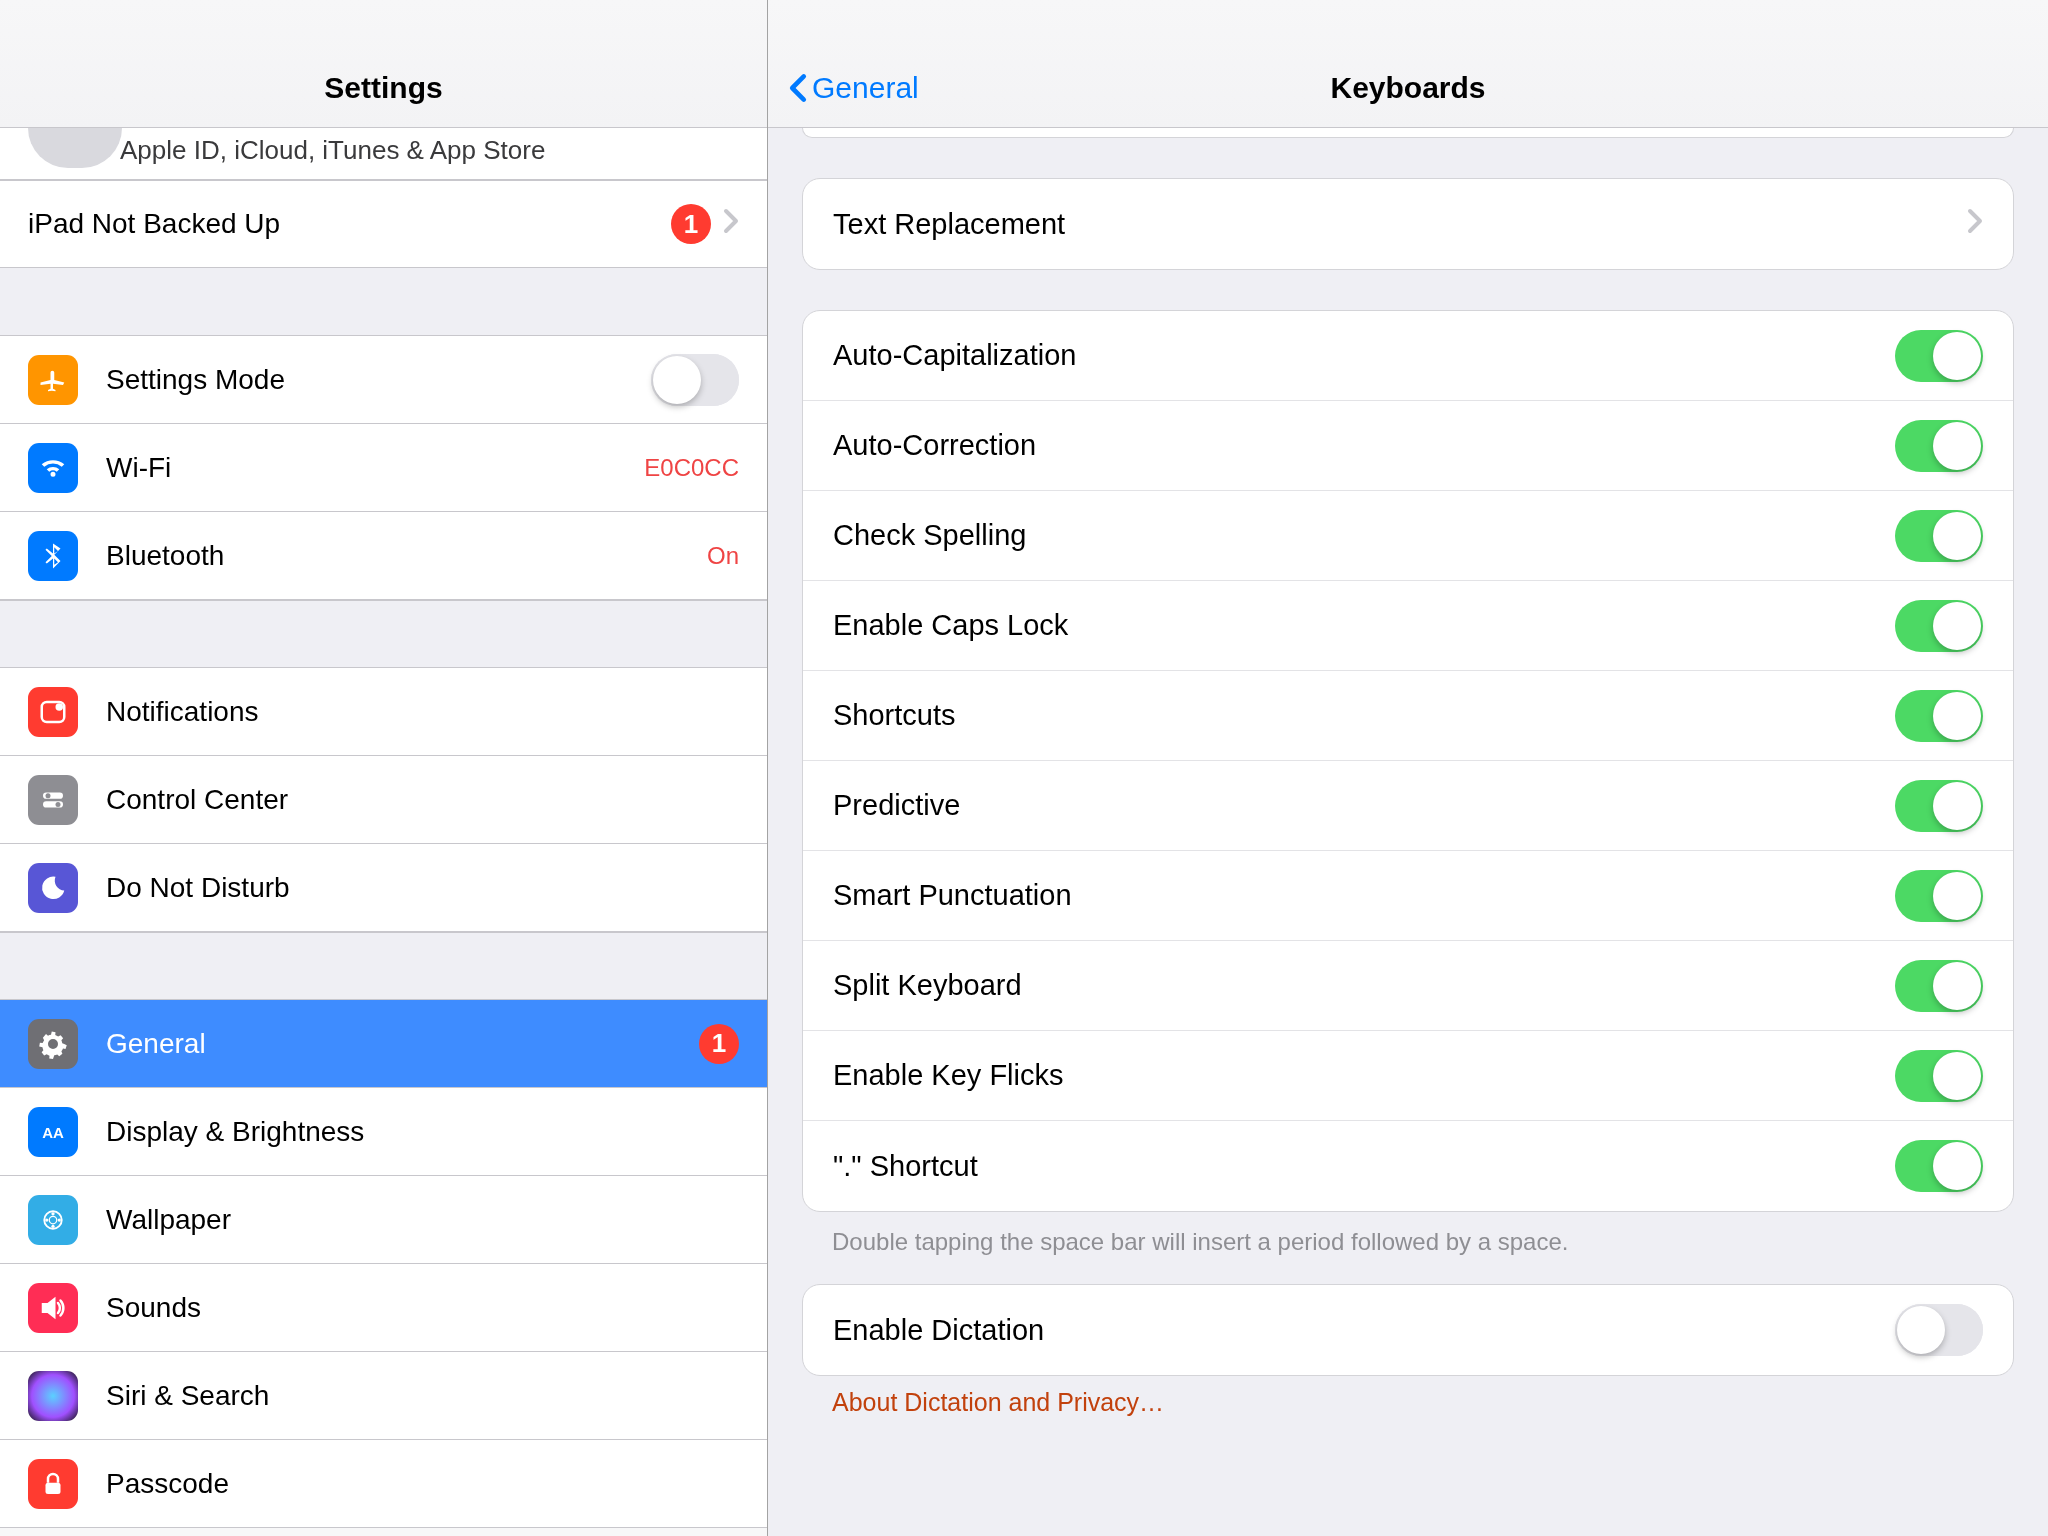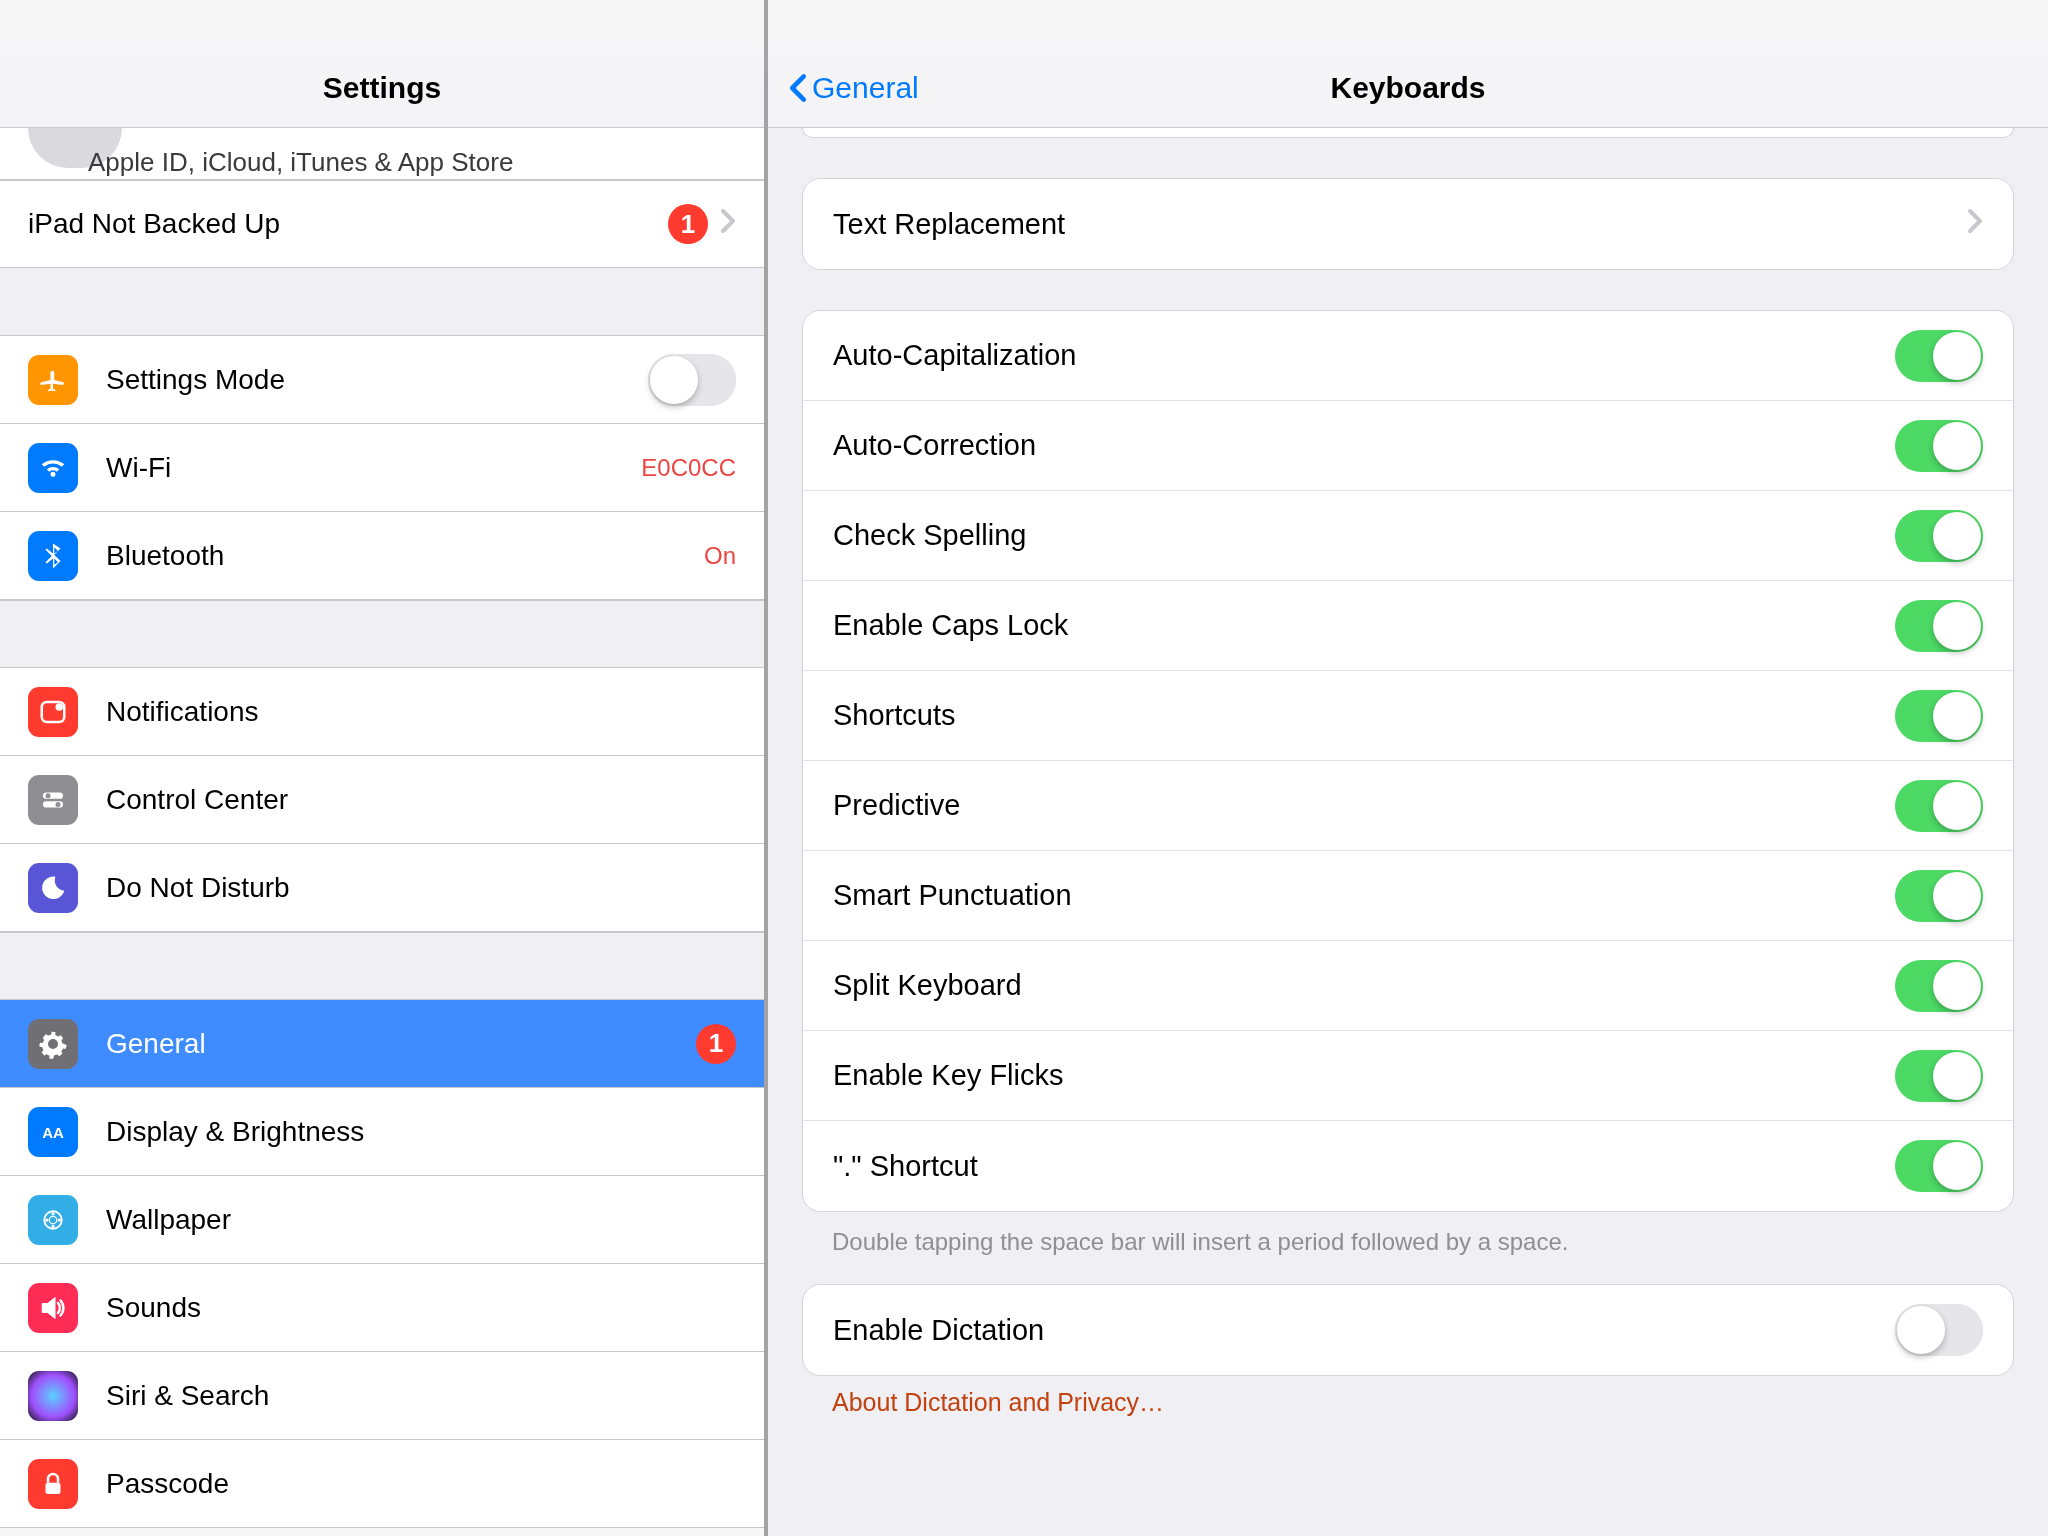--- a/index.html
+++ b/index.html
@@ -8,31 +8,31 @@
 
 .statusbar { position:absolute; top:0; left:0; right:0; height:32px; display:flex; align-items:center; font-size:22px; font-weight:500; color:#000; padding:0 12px; }
 .statusbar .sb-left { flex:1; display:flex; align-items:center; gap:10px; }
 .statusbar .sb-center { flex:1; text-align:center; font-weight:600; }
 .statusbar .sb-right { flex:1; display:flex; align-items:center; justify-content:flex-end; gap:8px; }
 .battery-shell { width:40px; height:18px; border:2px solid #000; border-radius:4px; position:relative; display:inline-block; }
 .battery-shell::after { content:""; position:absolute; right:-6px; top:4px; width:4px; height:6px; background:#000; border-radius:0 2px 2px 0; }
 .battery-fill { position:absolute; left:1px; top:1px; bottom:1px; width:78%; background:#000; border-radius:2px; }
 
 
-.sidebar { position:absolute; top:0; left:0; width:768px; height:100%; background:#f7f7f8; border-right:4px solid #a3a3a3; overflow:hidden; }
+.sidebar { position:absolute; top:0; left:0; width:768px; height:100%; background:#f7f7f8; border-right:1px solid #a3a3a3; overflow:hidden; }
 .detail  { position:absolute; top:0; left:768px; right:0; height:100%; background:#efeff4; overflow:hidden; }
 
 
 .navheader { height:128px; display:flex; align-items:flex-end; justify-content:center; padding-bottom:22px; border-bottom:1px solid #c8c7cc; background:linear-gradient(#f7f7f8,#f3f3f5); position:relative; }
 .navheader .title { font-size:30px; font-weight:700; }
 .navheader .back { position:absolute; left:20px; bottom:22px; display:flex; align-items:center; gap:4px; color:#007aff; font-size:30px; }
 
 
 .side-content { position:absolute; top:128px; left:0; right:0; bottom:0; overflow:hidden; }
-.accountcut { height:52px; background:#fff; border-bottom:1px solid #c8c7cc; display:flex; align-items:flex-end; padding-left:88px; padding-top:0; }
+.accountcut { height:52px; background:#fff; border-bottom:1px solid #c8c7cc; display:flex; align-items:center; padding-left:120px; padding-top:0; }
 .accountcut .avatar { width:94px; height:40px; border-radius:0 0 48px 48px; background:#d9d9de; position:absolute; left:28px; top:0; }
 .accountcut .txt { color:#3a3a3c; font-size:26px; line-height:1; transform:translateY(-4px); }
 .row { display:flex; align-items:center; height:88px; padding:0 28px; background:#fff; border-bottom:1px solid #c8c7cc; font-size:28px; }
 .row .icon { width:50px; height:50px; border-radius:11px; margin-right:28px; display:flex; align-items:center; justify-content:center; color:#fef9c3; }
 .row .label { flex:1; }
 .row .val { color:#ef4444; font-size:24px; }
 .row .chev { margin-left:12px; }
 .row .badge { min-width:40px; height:40px; border-radius:20px; background:#ff3b30; color:#fff; font-size:26px; font-weight:600; display:flex; align-items:center; justify-content:center; margin-left:12px; }
 .row.sel { background:#3e8cff; color:#fff; }
 .row.sel .badge { background:#ff3b30; }

